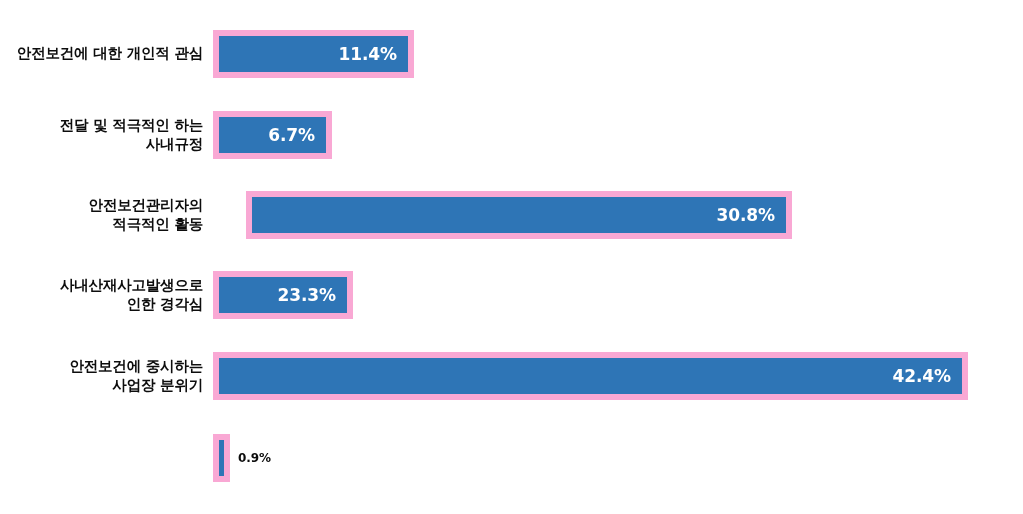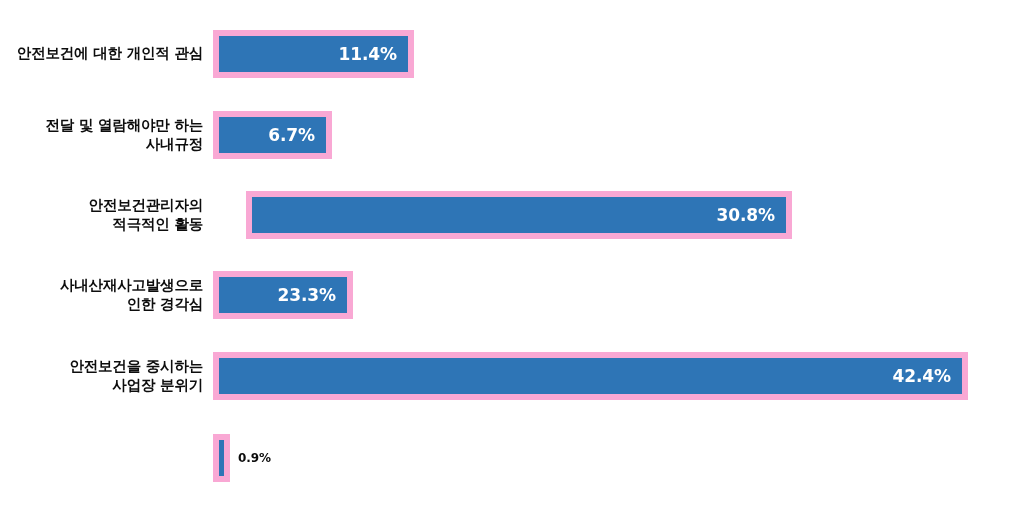--- a/index.html
+++ b/index.html
@@ -113,21 +113,21 @@
     <div class="bar-row" style="top:30px;">
       <div class="cat-label">안전보건에 대한 개인적 관심</div>
       <div class="bar-track">
         <div class="bar" style="width:201px;">
           <span class="bar-value-inside">11.4%</span>
         </div>
       </div>
     </div>
 
     <div class="bar-row" style="top:111px;">
-      <div class="cat-label">전달 및 열람해야만 하는
+      <div class="cat-label">전달 및 적극적인 하는
 사내규정</div>
       <div class="bar-track">
         <div class="bar" style="width:119px;">
           <span class="bar-value-inside">6.7%</span>
         </div>
       </div>
     </div>
 
     <div class="bar-row" style="top:191px;padding-left:16px;">
       <div class="cat-label">안전보건관리자의
@@ -143,21 +143,21 @@
       <div class="cat-label">사내산재사고발생으로
 인한 경각심</div>
       <div class="bar-track">
         <div class="bar" style="width:140px;">
           <span class="bar-value-inside">23.3%</span>
         </div>
       </div>
     </div>
 
     <div class="bar-row" style="top:352px;">
-      <div class="cat-label">안전보건을 중시하는
+      <div class="cat-label">안전보건에 중시하는
 사업장 분위기</div>
       <div class="bar-track">
         <div class="bar" style="width:755px;">
           <span class="bar-value-inside">42.4%</span>
         </div>
       </div>
     </div>
 
     <div class="bar-row" style="top:434px;">
       <div class="bar-track">

